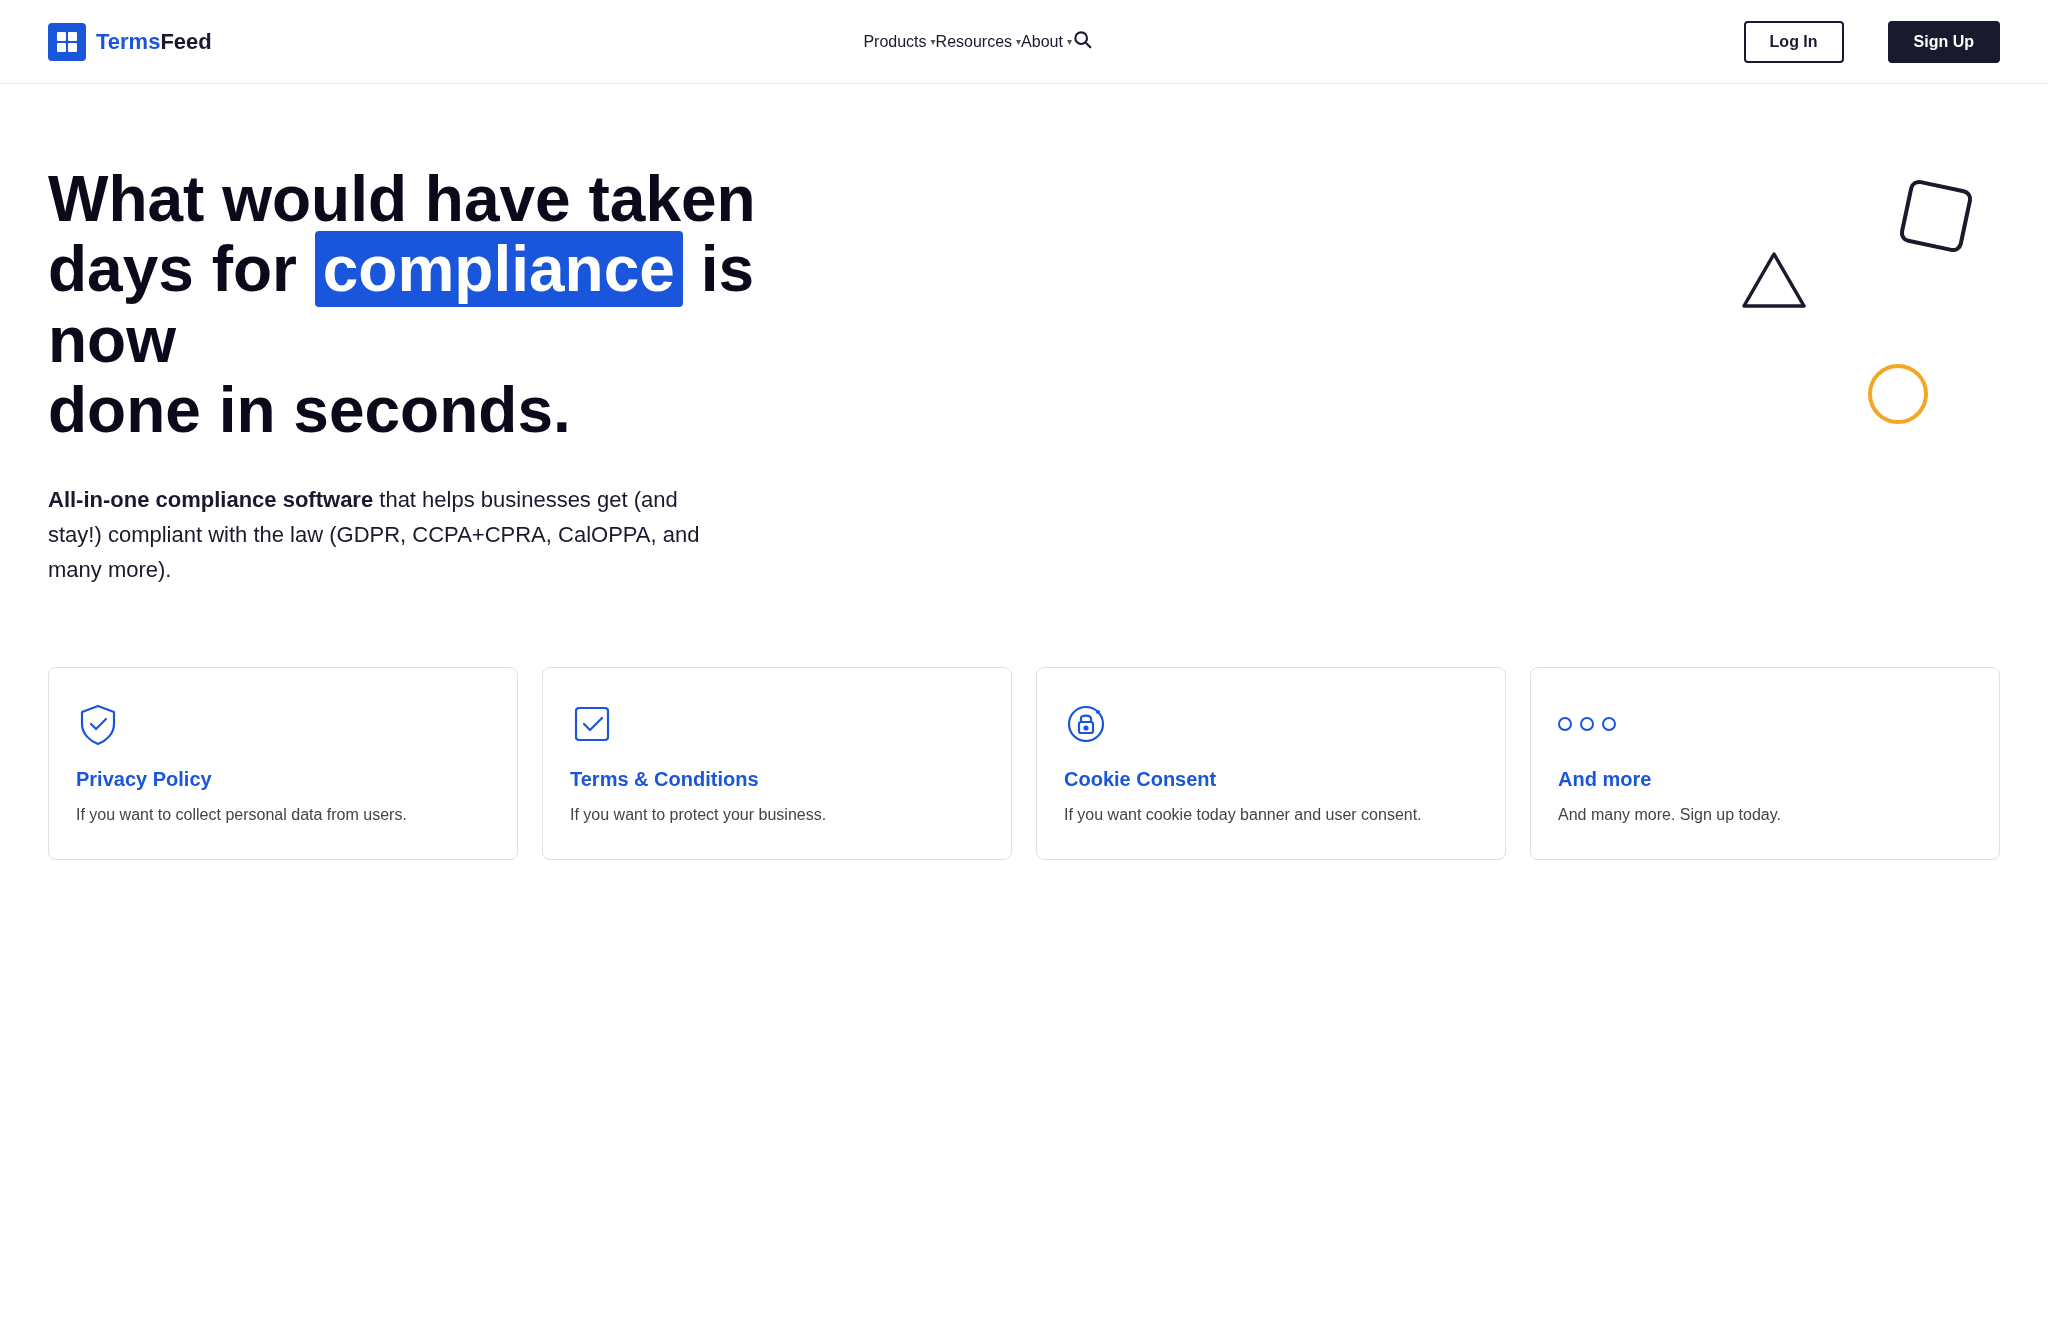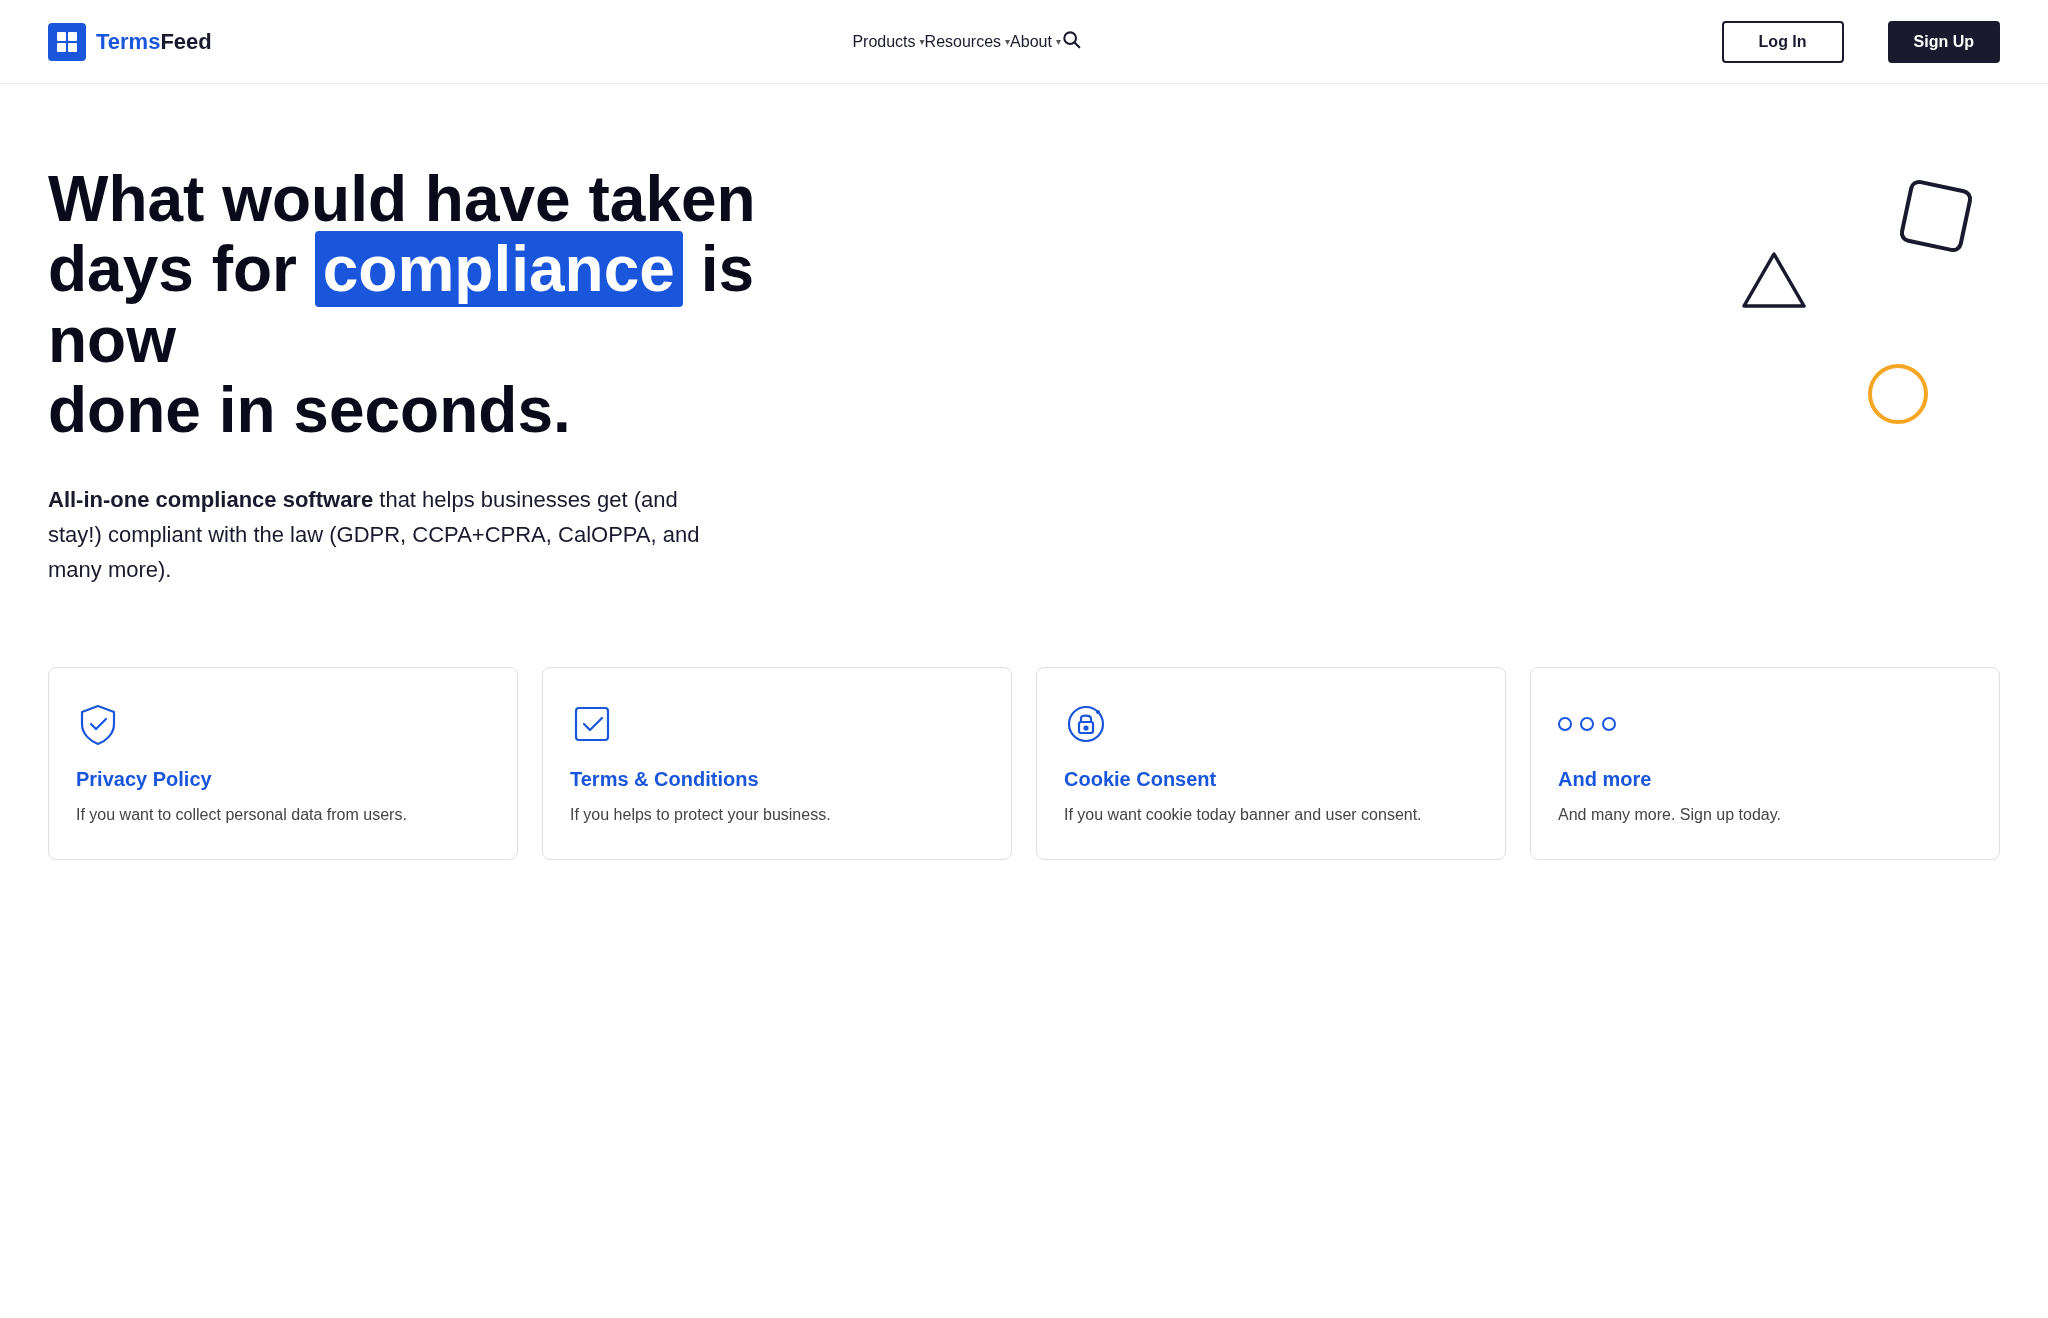--- a/index.html
+++ b/index.html
@@ -59,21 +59,21 @@
       cursor: pointer;
       color: #1a1a2e;
       font-size: 18px;
     }
     .nav-actions {
       display: flex;
       align-items: center;
       gap: 12px;
     }
     .btn-login {
-      padding: 10px 35px;
+      padding: 10px 24px;
       border: 2px solid #1a1a2e;
       border-radius: 4px;
       background: #fff;
       font-size: 16px;
       font-weight: 600;
       color: #1a1a2e;
       cursor: pointer;
     }
     .btn-signup {
       padding: 10px 24px;
@@ -275,21 +275,21 @@
   </div>
 
   <div class="card">
     <div class="card-icon">
       <svg viewBox="0 0 44 44" fill="none" stroke="#1a56db" stroke-width="2.2">
         <rect x="6" y="6" width="32" height="32" rx="3"></rect>
         <polyline points="14,22 20,28 32,16" stroke-linecap="round" stroke-linejoin="round"></polyline>
       </svg>
     </div>
     <div class="card-title">Terms &amp; Conditions</div>
-    <div class="card-desc">If you helps to protect your business.</div>
+    <div class="card-desc">If you want to protect your business.</div>
   </div>
 
   <div class="card">
     <div class="card-icon">
       <svg viewBox="0 0 44 44" fill="none" stroke="#1a56db" stroke-width="2.2">
         <circle cx="22" cy="22" r="17"></circle>
         <rect x="15" y="20" width="14" height="11" rx="2"></rect>
         <path d="M17 20 L17 16 C17 12.7 26.3 12.7 27 16 L27 20" stroke-linecap="round"></path>
         <circle cx="22" cy="26" r="1.5" fill="#1a56db"></circle>
 

